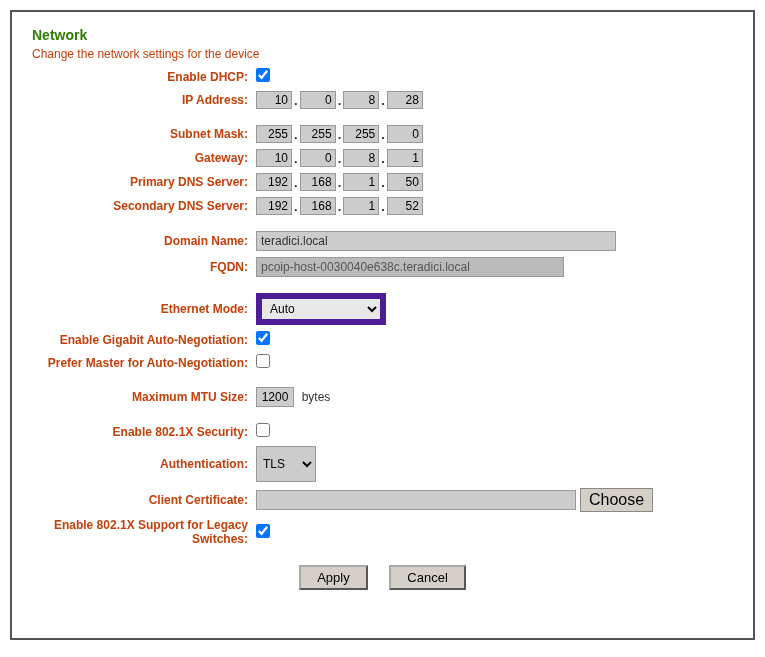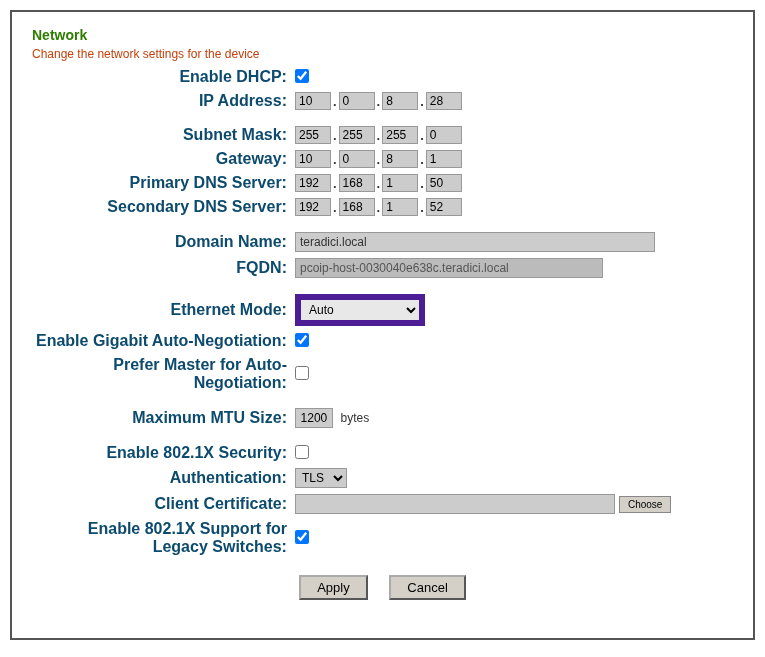--- a/index.html
+++ b/index.html
@@ -30,42 +30,42 @@
     .form-table {
       width: 100%;
       border-collapse: collapse;
     }
     .form-table tr td {
       padding: 3px 4px;
       vertical-align: middle;
     }
     .label-cell {
       text-align: right;
-      color: #0c4a6e;
+      color: #c2410c;
       font-weight: bold;
-      font-size: 16px;
+      font-size: 12px;
       width: 220px;
       padding-right: 6px;
       white-space: nowrap;
     }
     .value-cell {
       text-align: left;
     }
     .ip-group {
       display: flex;
       align-items: center;
       gap: 2px;
     }
     .ip-part {
       width: 36px;
       background: #ccc;
       border: 1px solid #999;
       font-size: 12px;
       padding: 1px 3px;
-      text-align: left;
+      text-align: right;
     }
     .ip-dot {
       font-weight: bold;
       color: #333;
     }
     .text-field-wide {
       width: 360px;
       background: #ccc;
       border: 1px solid #999;
       font-size: 12px;
@@ -92,22 +92,22 @@
       background: #ccc;
       border: 1px solid #999;
       font-size: 12px;
       padding: 2px 4px;
       text-align: center;
     }
     .tls-select {
       background: #ccc;
       border: 1px solid #999;
       font-size: 12px;
-      padding: 1px 2px;
-      width: 52px;
+      padding: 9px 2px;
+      width: 60px;
     }
     .identity-field {
       width: 360px;
       background: #ccc;
       border: 1px solid #999;
       font-size: 12px;
       padding: 2px 4px;
     }
     .cert-container {
       display: flex;
@@ -117,21 +117,21 @@
     .cert-field {
       width: 320px;
       background: #ccc;
       border: 1px solid #999;
       font-size: 12px;
       padding: 2px 4px;
     }
     .choose-btn {
       background: #d4d0c8;
       border: 1px solid #888;
-      font-size: 10px;
+      font-size: 16px;
       padding: 2px 8px;
       cursor: pointer;
     }
     .spacer-row td {
       height: 10px;
     }
     .button-row {
       text-align: center;
       margin-top: 16px;
     }

